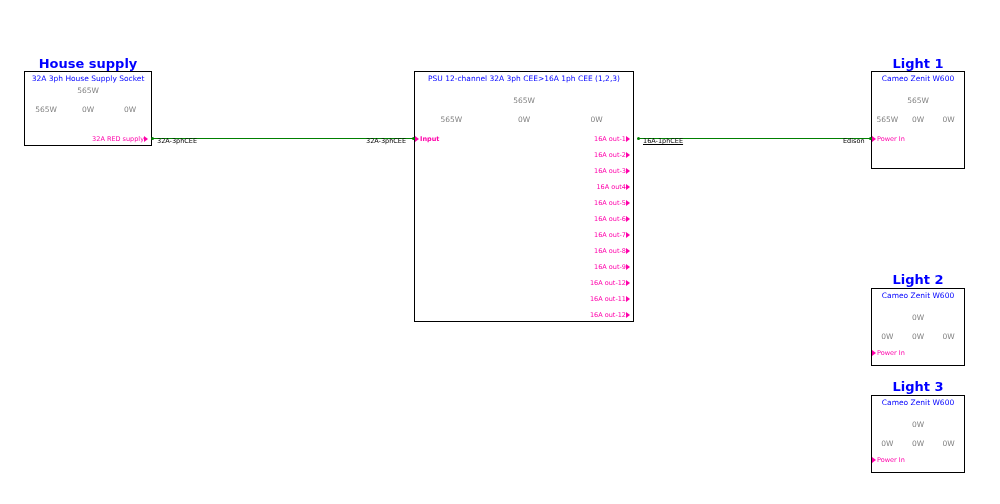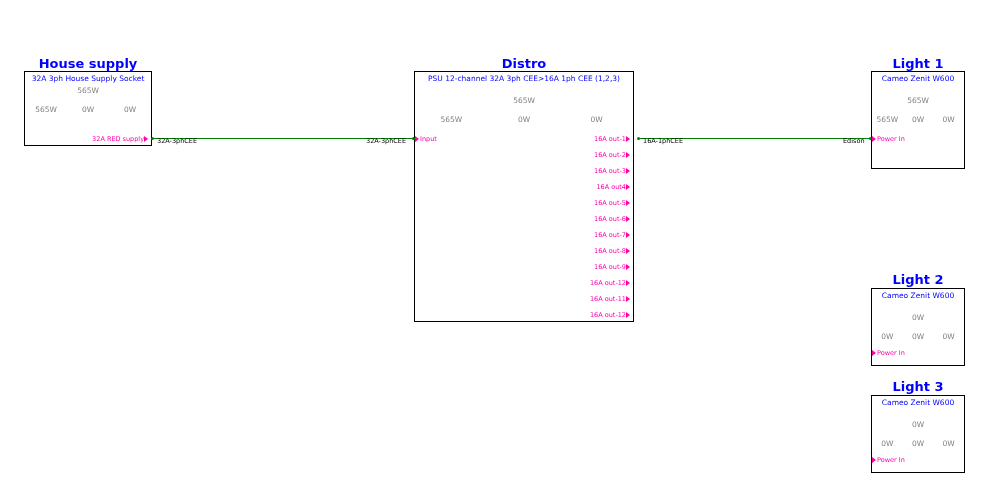--- a/index.html
+++ b/index.html
@@ -125,37 +125,36 @@
         <div class="power-cell">0W</div>
         <div class="power-cell">0W</div>
       </div>
     </div>
     <div class="port out" style="top:63px;">
       <span>32A RED supply</span>
       <span class="port-marker out" style="top:1px;"></span>
     </div>
   </div>
 
-  <div class="node-title" style="left:414px; top:56px; width:220px; font-size:13px;">Distro</div>
   <div class="node" id="node-distro" style="left:414px; top:71px; width:220px; height:251px;">
     <div class="node-type">PSU 12-channel 32A 3ph CEE&gt;16A 1ph CEE (1,2,3)</div>
     <div class="power-grid" style="top:24px;">
       <div class="power-row">
         <div class="power-cell"></div>
         <div class="power-cell">565W</div>
         <div class="power-cell"></div>
       </div>
       <div class="power-row" style="margin-top:10px;">
         <div class="power-cell">565W</div>
         <div class="power-cell">0W</div>
         <div class="power-cell">0W</div>
       </div>
     </div>
 
-    <div class="port in" style="top:63px;">
+    <div class="port in" style="top:63px;font-weight:bold;">
       <span class="port-marker in" style="top:1px; left:-5px;"></span>
       <span>Input</span>
     </div>
 
     <div class="port out" style="top:63px;">
       <span>16A out-1</span>
       <span class="port-marker out" style="top:1px;"></span>
     </div>
     <div class="port out" style="top:79px;">
       <span>16A out-2</span>
@@ -268,16 +267,16 @@
 
   <div class="cable" style="left:152px; top:138px; width:262px;"></div>
   <div class="cable-dot" style="left:151px; top:137px;"></div>
   <div class="cable-dot" style="left:412px; top:137px;"></div>
   <div class="cable-label" style="left:157px; top:137px;">32A-3phCEE</div>
   <div class="cable-label" style="left:366px; top:137px;">32A-3phCEE</div>
 
   <div class="cable" style="left:638px; top:138px; width:233px;"></div>
   <div class="cable-dot" style="left:637px; top:137px;"></div>
   <div class="cable-dot" style="left:869px; top:137px;"></div>
-  <div class="cable-label" style="left:643px; top:137px;">16A-1phCEE</div>
+  <div class="cable-label" style="left:643px; top:137px;text-decoration:underline;">16A-1phCEE</div>
   <div class="cable-label" style="left:843px; top:137px;">Edison</div>
 
 </div>
 
 </body></html>

